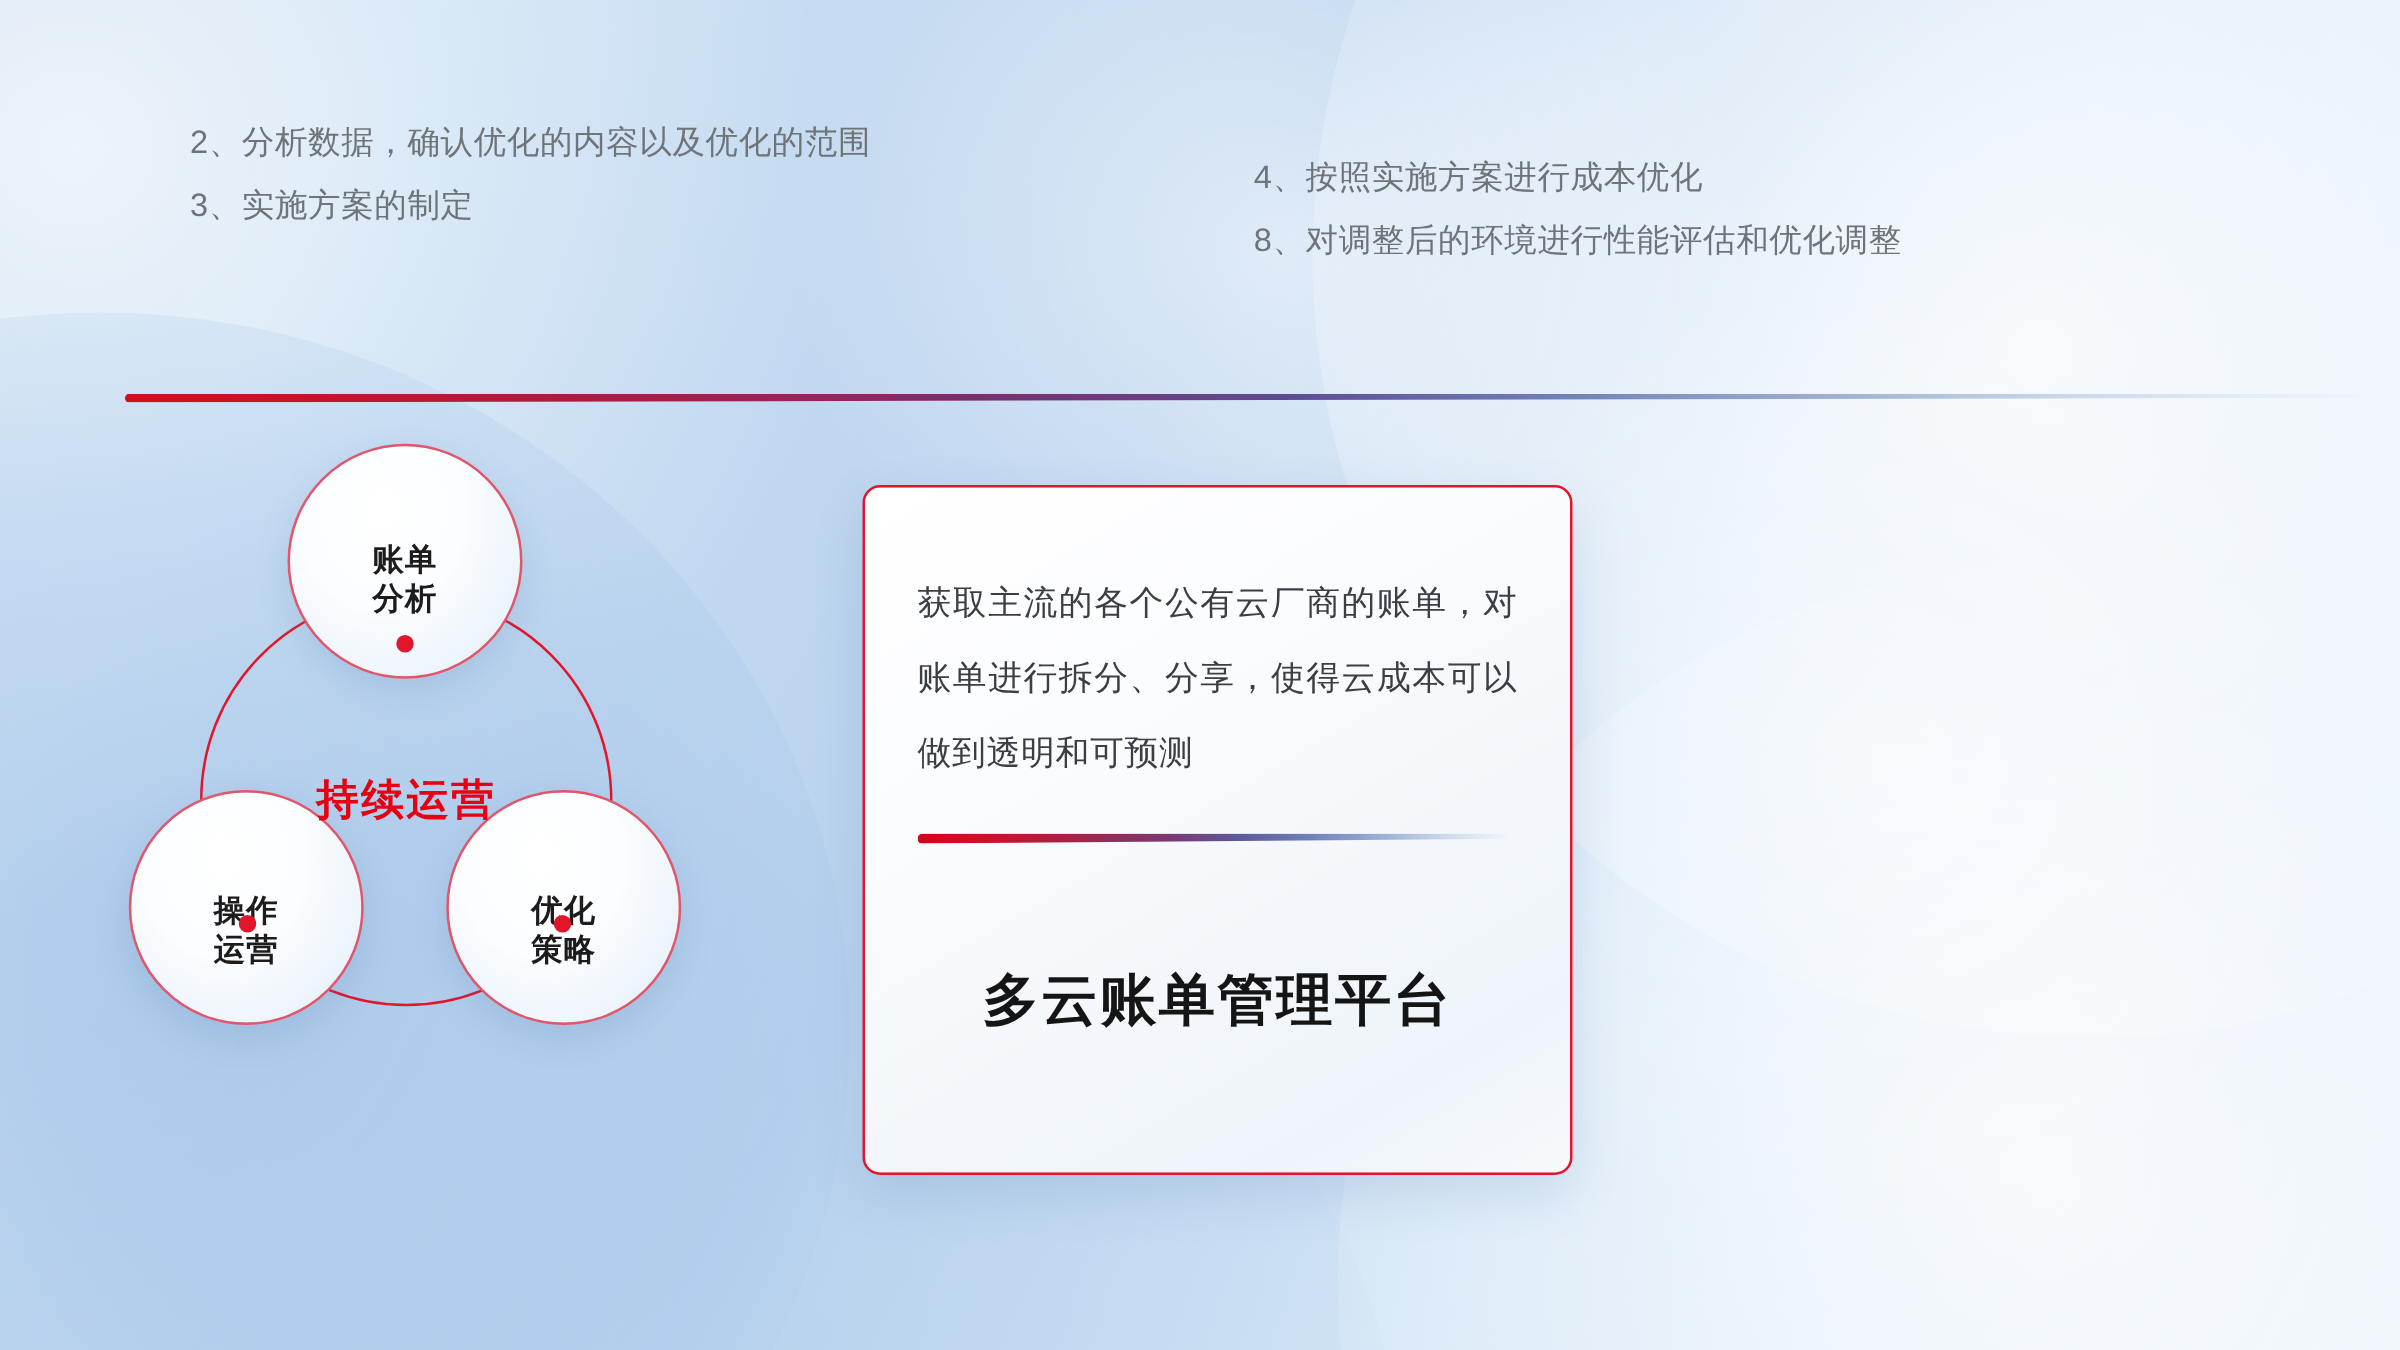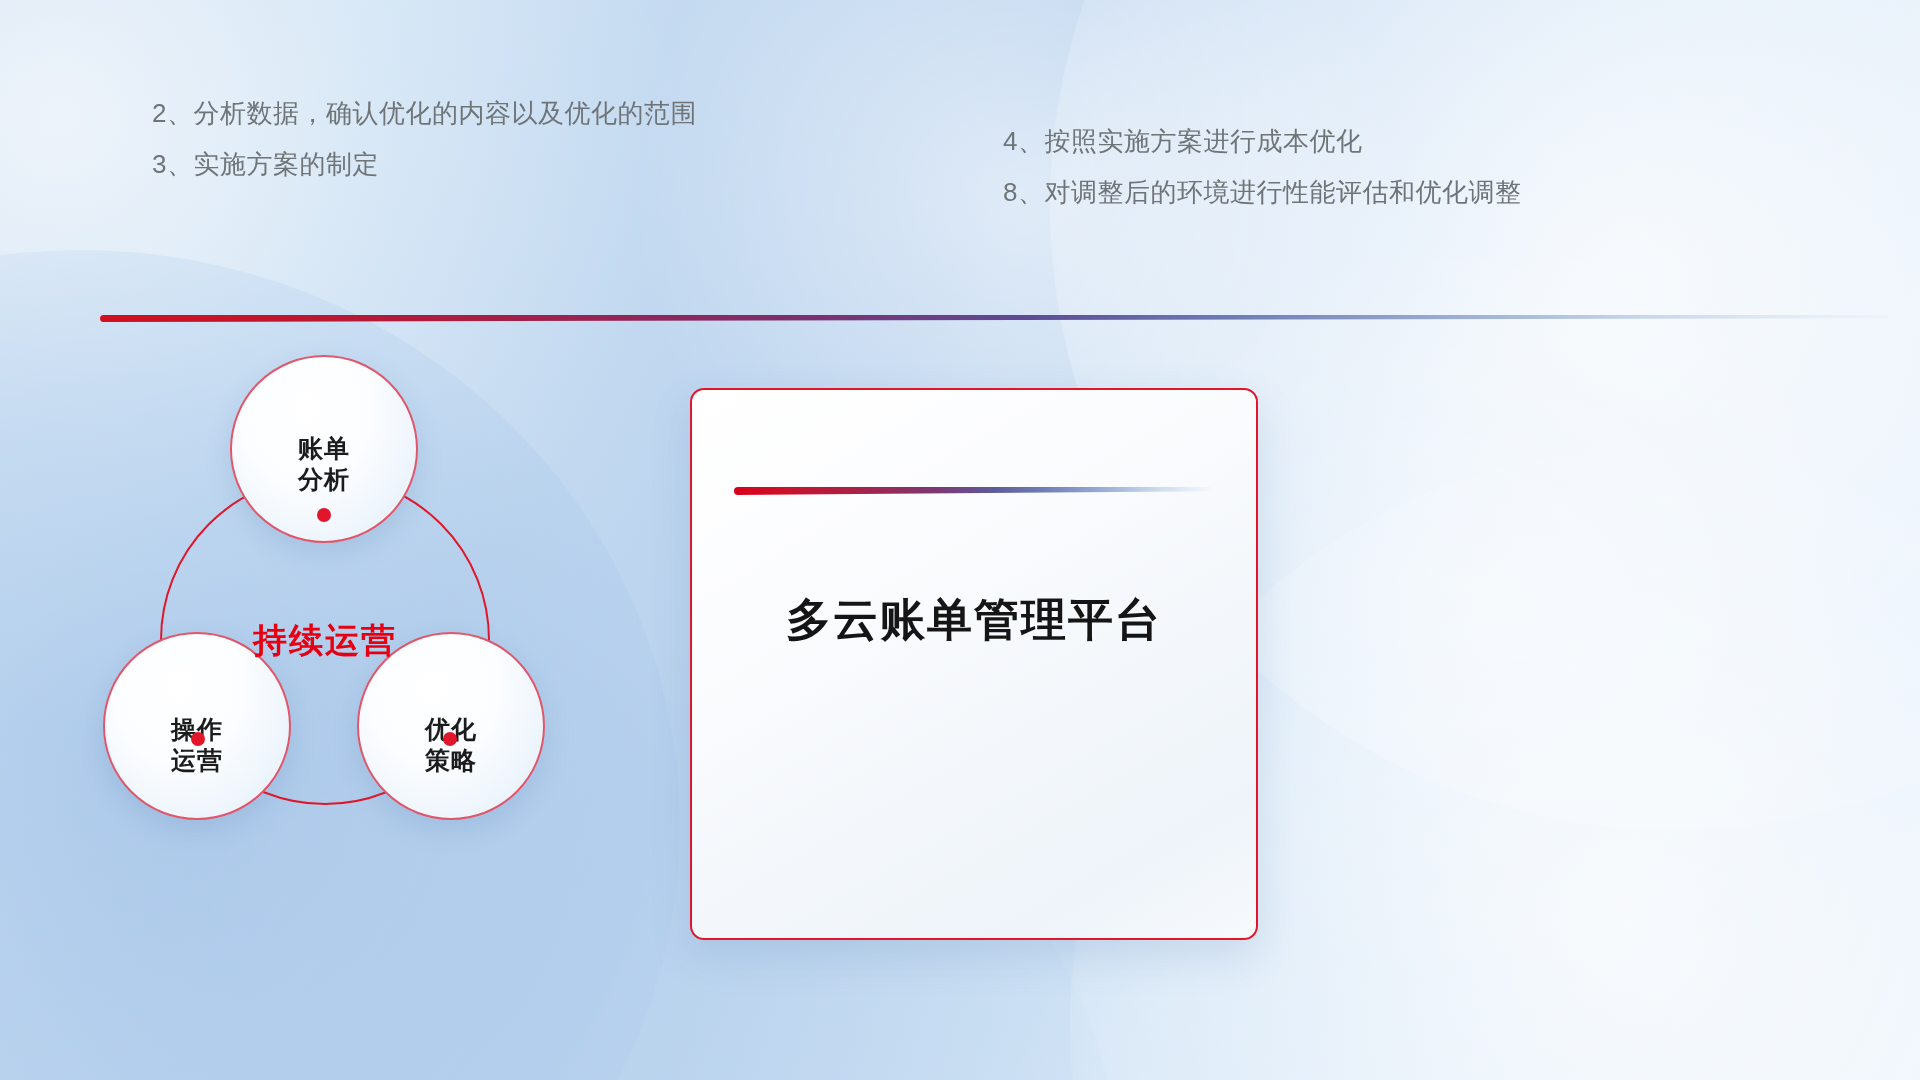--- a/index.html
+++ b/index.html
@@ -356,19 +356,20 @@
       </div>
     </div>
 
     <div id="dot-top" class="venn-dot"></div>
     <div id="dot-bl" class="venn-dot"></div>
     <div id="dot-br" class="venn-dot"></div>
   </div>
 
   <div id="card-1" class="card">
     <div class="card-inner">
+      <div class="card-body">获取主流的各个公有云厂商的账单，对账单进行拆分、分享，使得云成本可以做到透明和可预测</div>
       <div class="card-divider"></div>
       <div class="card-title">多云账单管理平台</div>
     </div>
   </div>
 
 
 </div>
 
 </body></html>

